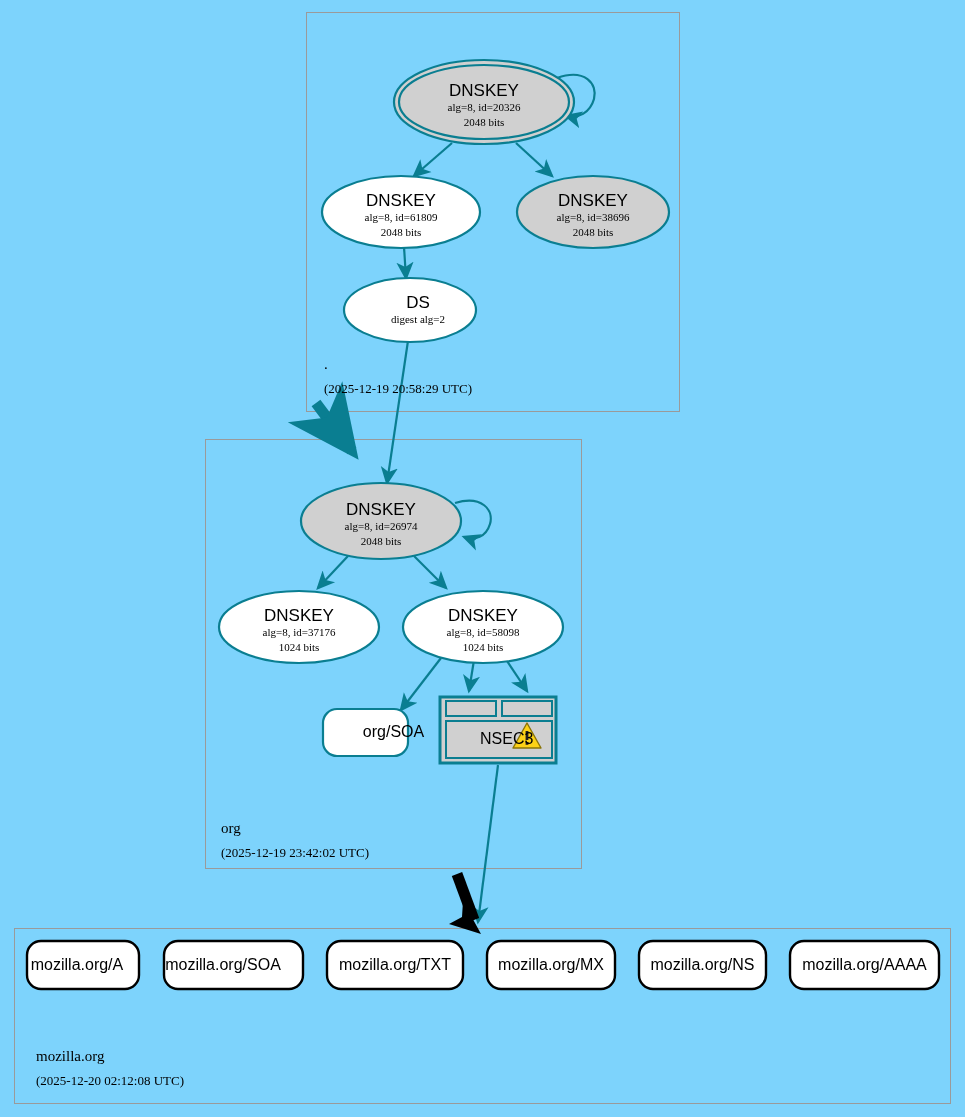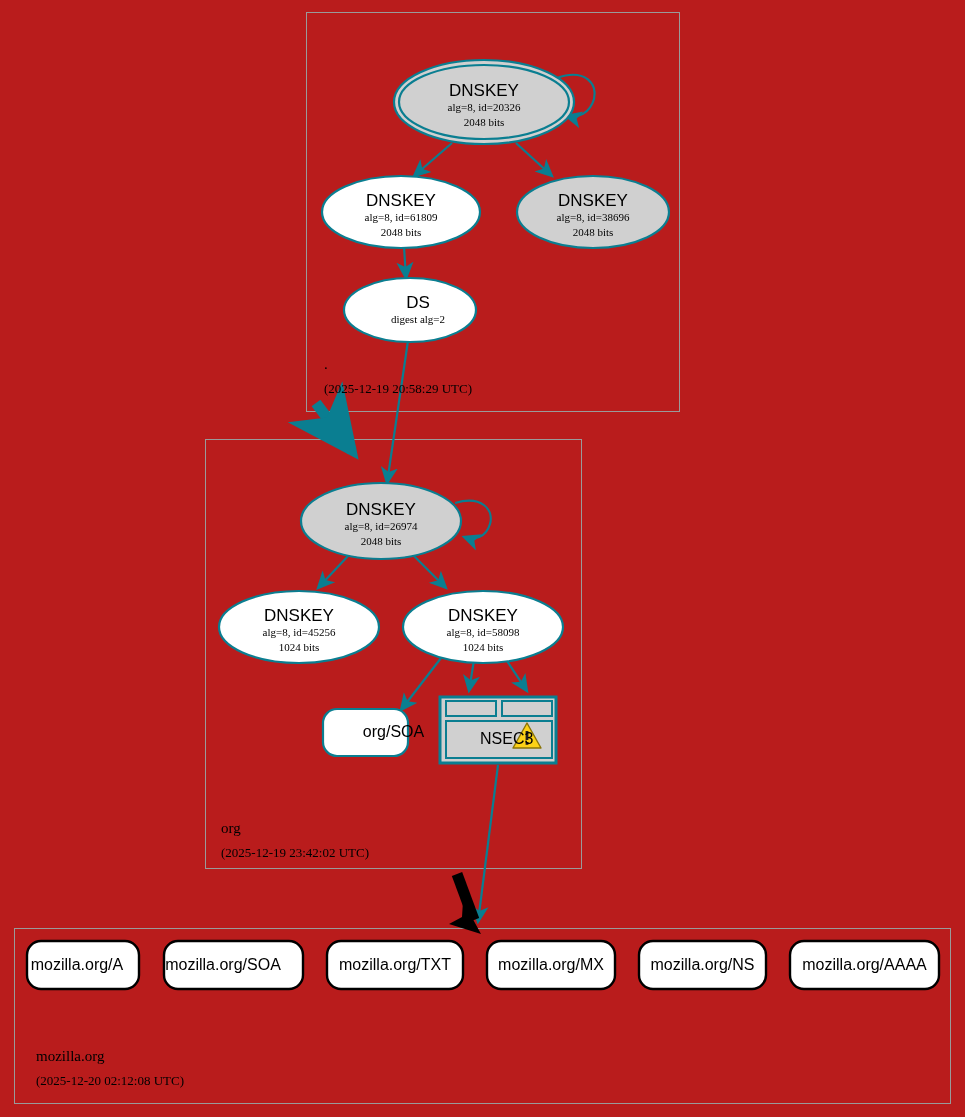--- a/index.html
+++ b/index.html
@@ -7,21 +7,21 @@
     padding: 0;
     background: #ffffff;
   }
   body {
     font-family: "Liberation Sans", sans-serif;
   }
   #canvas {
     position: relative;
     width: 965px;
     height: 1117px;
-    background: #b91c1c;
+    background: #7dd3fc;
     overflow: hidden;
   }
   svg.layer {
     position: absolute;
     left: 0;
     top: 0;
     width: 965px;
     height: 1117px;
   }
   
@@ -249,21 +249,21 @@
   </div>
 
   <div class="node-text" style="left:291px; top:500px; width:180px;">
     <div class="t-title">DNSKEY</div>
     <div class="t-sub">alg=8, id=26974</div>
     <div class="t-sub">2048 bits</div>
   </div>
 
   <div class="node-text" style="left:209px; top:606px; width:180px;">
     <div class="t-title">DNSKEY</div>
-    <div class="t-sub">alg=8, id=45256</div>
+    <div class="t-sub">alg=8, id=37176</div>
     <div class="t-sub">1024 bits</div>
   </div>
 
   <div class="node-text" style="left:393px; top:606px; width:180px;">
     <div class="t-title">DNSKEY</div>
     <div class="t-sub">alg=8, id=58098</div>
     <div class="t-sub">1024 bits</div>
   </div>
 
   <div class="node-text rr-text" style="left:323px; top:723px; width:85px;">org/SOA</div>

